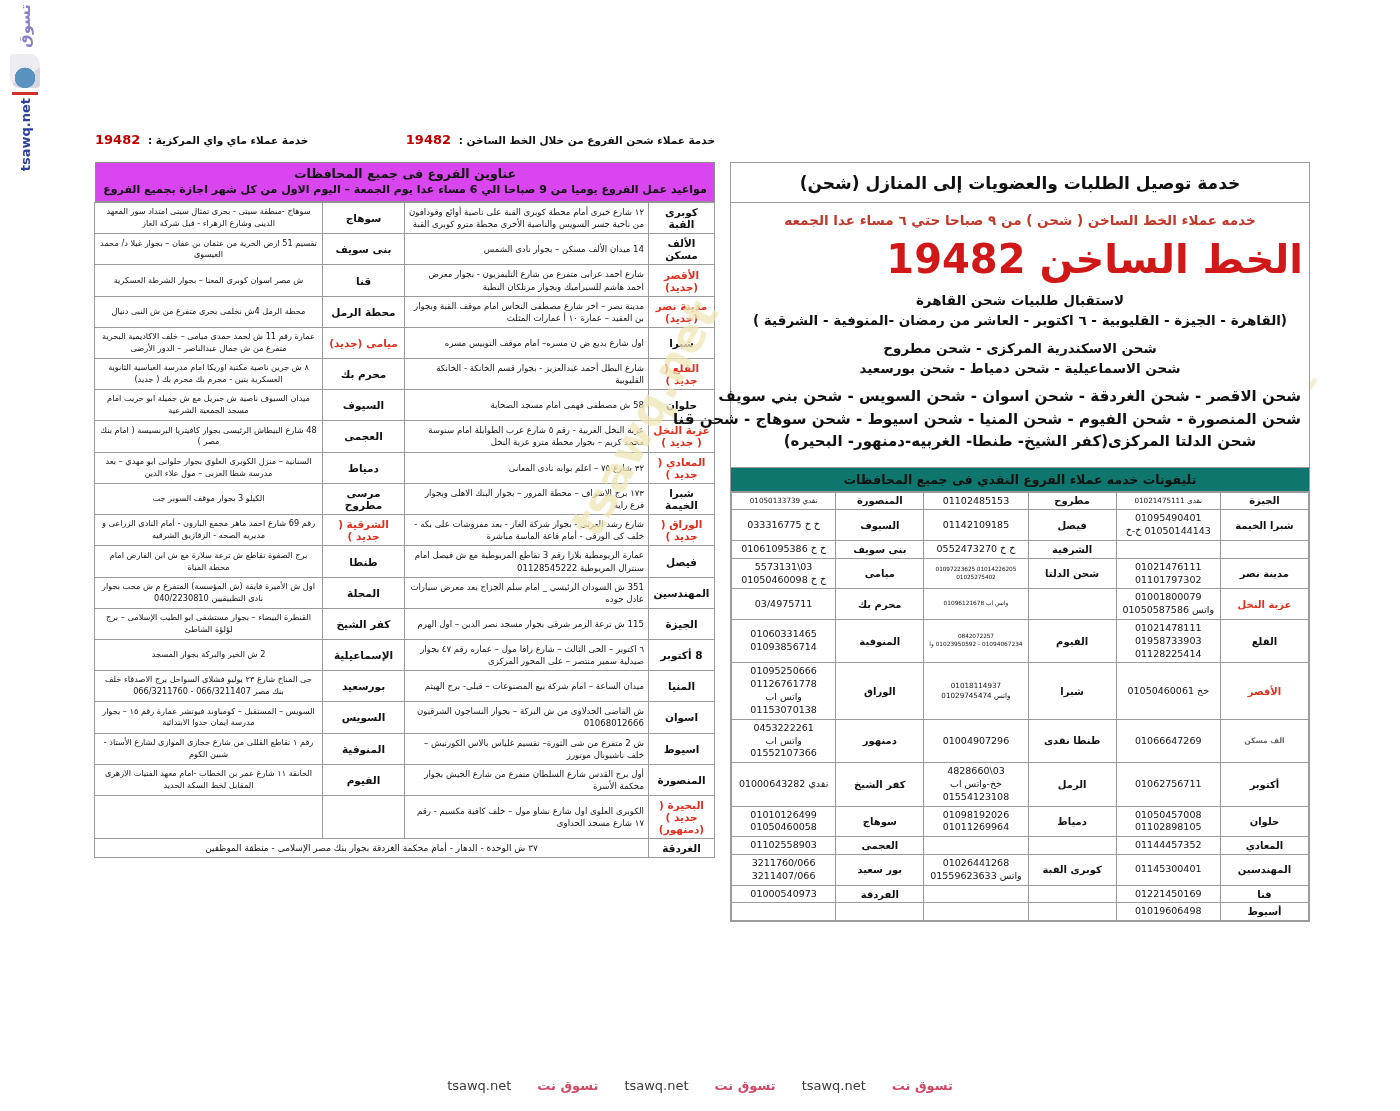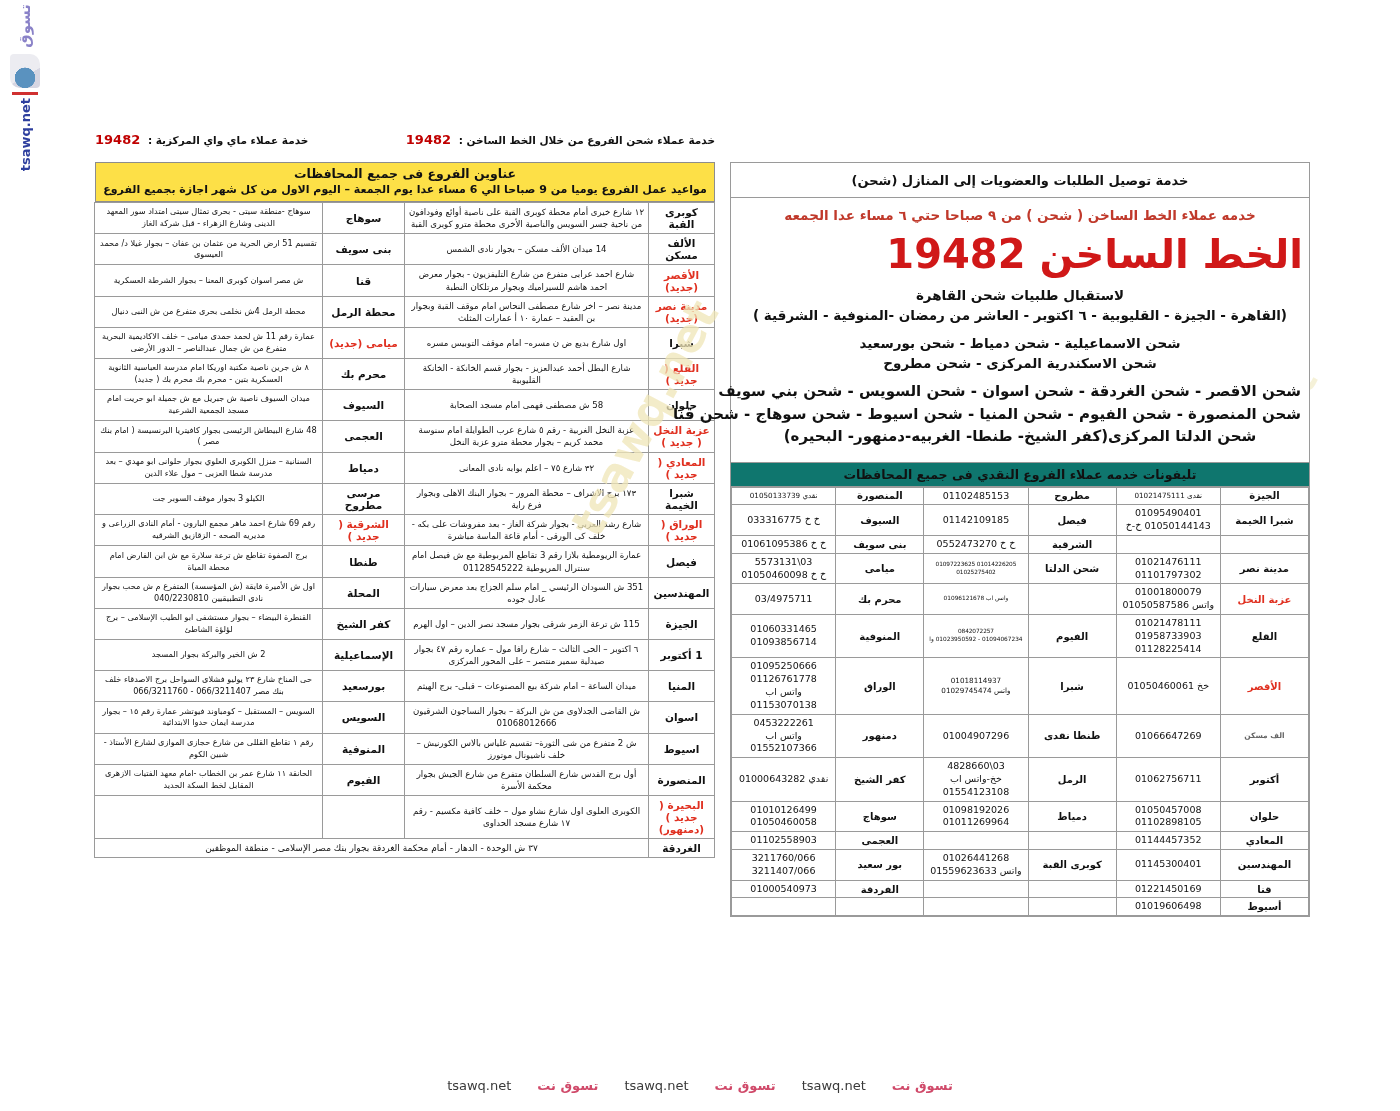--- a/index.html
+++ b/index.html
@@ -51,57 +51,57 @@
   .top-captions .cap {
     font-size:10.5px; font-weight:bold; color:#111; white-space:nowrap;
   }
   .top-captions .cap b.num { color:#c00000; font-size:13px; margin-inline-start:4px; }
 
   
   #left-panel {
     position:absolute; left:95px; top:162px; width:620px;
   }
   .blue-band {
-    background:#fde047;
+    background:#d946ef;
     border:1px solid #8d8d8d;
     color:#111;
     text-align:center;
     padding:3px 4px 4px 4px;
     line-height:1.32;
   }
   .blue-band .l1 { font-size:12.5px; font-weight:bold; }
   .blue-band .l2 { font-size:11px; font-weight:bold; }
 
   table.grid {
     width:100%; border-collapse:collapse; table-layout:fixed;
     direction:rtl;
   }
   table.grid td {
     border:1px solid #9a9a9a;
     vertical-align:middle;
     padding:3px 4px;
   }
   
   .c-name  { width:66px;  text-align:center; font-weight:bold; font-size:10.5px; }
-  .c-addr1 { width:244px; text-align:center; font-size:8.6px; line-height:1.42; }
+  .c-addr1 { width:244px; text-align:right; font-size:8.6px; line-height:1.42; }
   .c-name2 { width:82px;  text-align:center; font-weight:bold; font-size:10.5px; }
   .c-addr2 { width:228px; text-align:center; font-size:8.2px; line-height:1.45; }
 
   .new-red { color:#e03020; font-weight:bold; }
   .full-row { text-align:center; font-size:9px; padding:4px; }
 
   
   #right-panel {
     position:absolute; left:730px; top:162px; width:580px;
     border:1px solid #9a9a9a;
     background:#fff;
   }
   .rp-title {
     border-bottom:1px solid #9a9a9a;
-    text-align:center; font-size:13px; font-weight:bold;
+    text-align:center; font-size:17px; font-weight:bold;
     padding:10px 6px 9px 6px;
   }
   .rp-sub {
     text-align:center; font-size:13.5px; font-weight:bold;
     color:#c0392b; padding:9px 6px 8px 6px;
   }
   .rp-hot {
     text-align:center; padding:2px 6px 6px 6px;
   }
   .rp-hot .hotline {
@@ -266,21 +266,21 @@
             <td class="c-name2">المحلة</td>
             <td class="c-addr2">اول ش الأميرة فايقة (ش المؤسسة) المتفرع م ش محب بجوار نادى التطبيقيين 040/2230810</td>
           </tr>
           <tr>
             <td class="c-name">الجيزة</td>
             <td class="c-addr1">115 ش ترعة الزمر شرقى بجوار مسجد نصر الدين – اول الهرم</td>
             <td class="c-name2">كفر الشيخ</td>
             <td class="c-addr2">القنطرة البيضاء – بجوار مستشفى ابو الطيب الإسلامى – برج لؤلؤة الشاطئ</td>
           </tr>
           <tr>
-            <td class="c-name">1 أكتوبر</td>
+            <td class="c-name">8 أكتوبر</td>
             <td class="c-addr1">٦ اكتوبر – الحى الثالث – شارع رافا مول – عماره رقم ٤٧ بجوار صيدلية سمير منتصر – على المحور المركزى</td>
             <td class="c-name2">الإسماعيلية</td>
             <td class="c-addr2">2 ش الخير والبركة بجوار المسجد</td>
           </tr>
           <tr>
             <td class="c-name">المنيا</td>
             <td class="c-addr1">ميدان الساعة – امام شركة بيع المصنوعات – قبلى- برج الهيثم</td>
             <td class="c-name2">بورسعيد</td>
             <td class="c-addr2">حى المناخ شارع ٢٣ يوليو فشلاى السواحل برج الاصدقاء خلف بنك مصر 066/3211407 - 066/3211760</td>
           </tr>
@@ -325,22 +325,22 @@
     <div class="rp-hot">
       <div class="hotline">
         <span>الخط الساخن</span>
         <span>19482</span>
       </div>
     </div>
     <div class="rp-body" id="coverage-list">
         <div class="l sm">لاستقبال طلبيات شحن القاهرة</div>
         <div class="l sm">(القاهرة - الجيزة - القليوبية - ٦ اكتوبر - العاشر من رمضان -المنوفية - الشرقية )</div>
         <div class="gap"></div>
+        <div class="l sm">شحن الاسكندرية المركزى - شحن مطروح</div>
         <div class="l sm">شحن الاسماعيلية - شحن دمياط - شحن بورسعيد</div>
-        <div class="l sm">شحن الاسكندرية المركزى - شحن مطروح</div>
         <div class="gap"></div>
         <div class="l lg">شحن الاقصر - شحن الغردقة - شحن اسوان - شحن السويس - شحن بني سويف</div>
         <div class="l lg">شحن المنصورة - شحن الفيوم - شحن المنيا - شحن اسيوط - شحن سوهاج - شحن قنا</div>
         <div class="l lg">شحن الدلتا المركزى(كفر الشيخ- طنطا- الغربيه-دمنهور- البحيره)</div>
       </div>
     <div class="rp-band">تليفونات خدمه عملاء الفروع النقدي فى جميع المحافظات</div>
     <table class="phones">
       <tbody id="phone-rows">
           <tr>
             <td class="gov">الجيزة</td>

